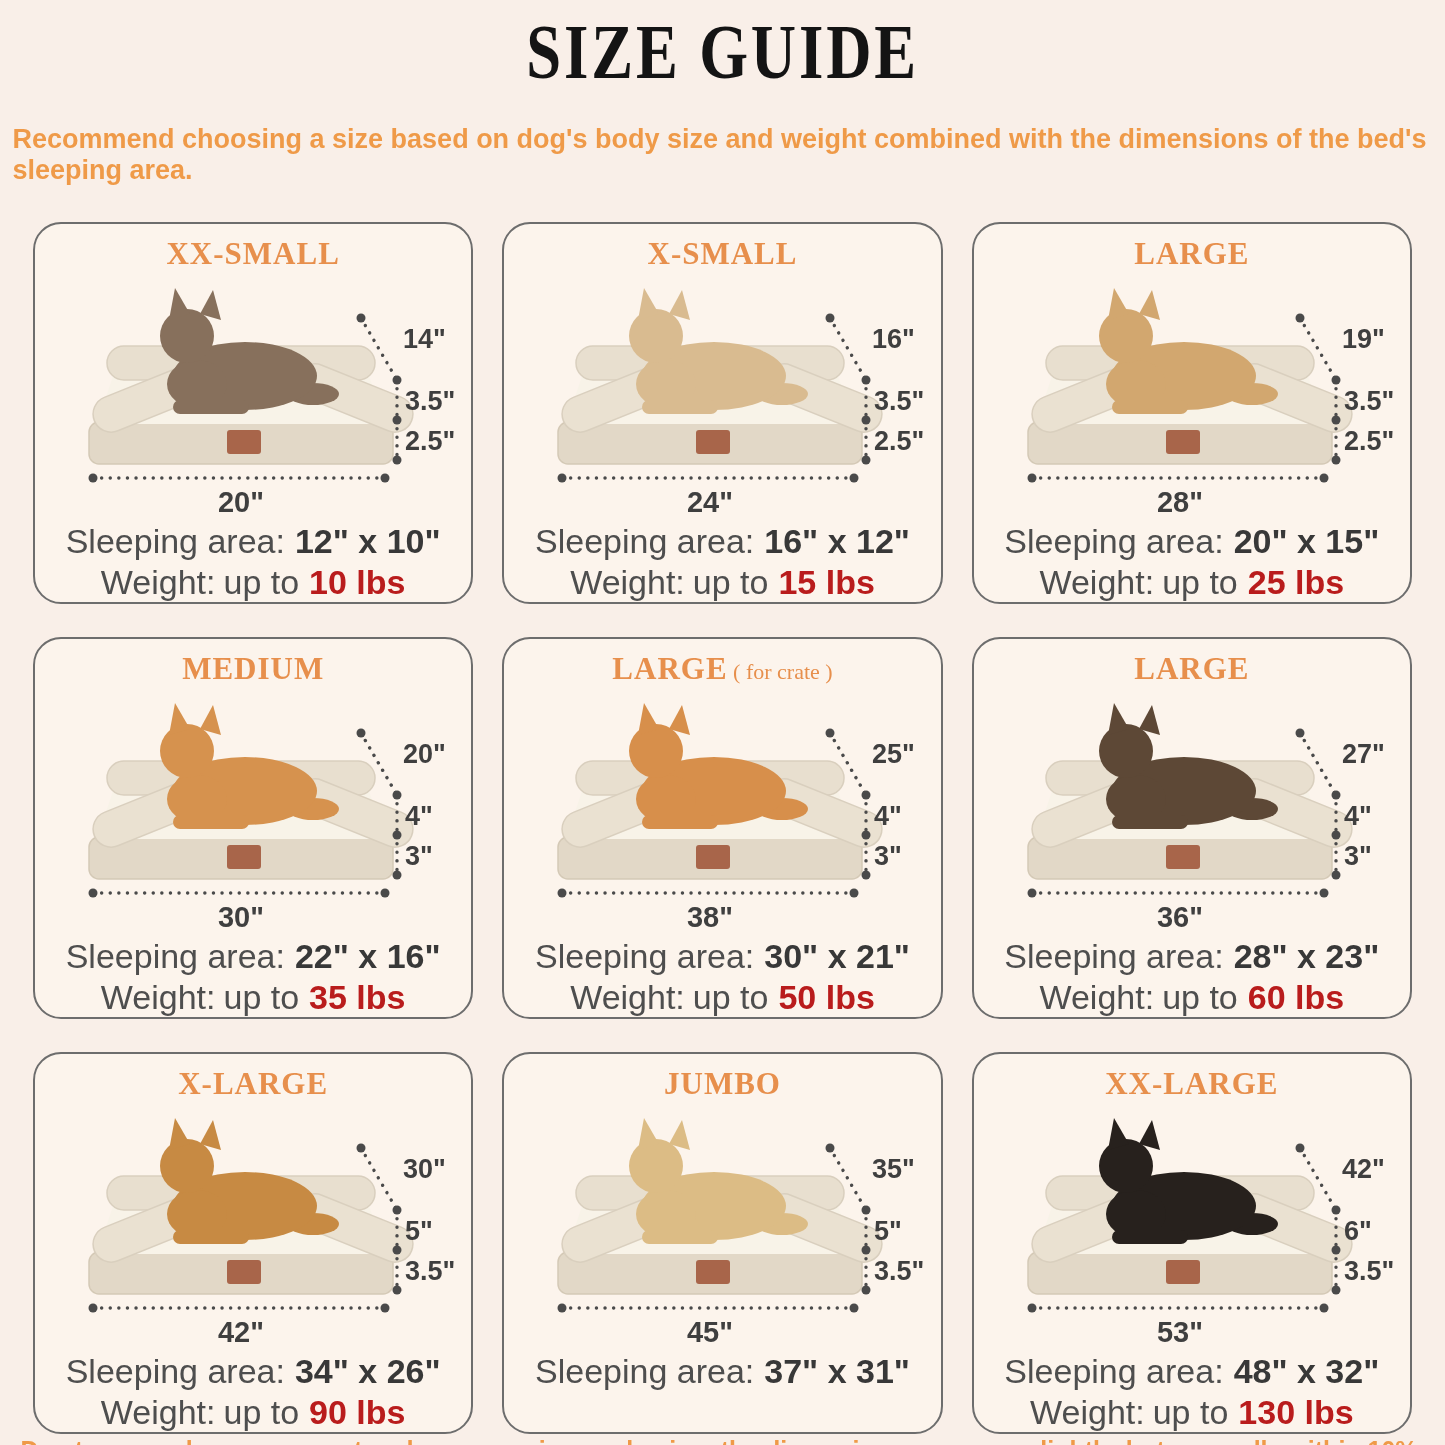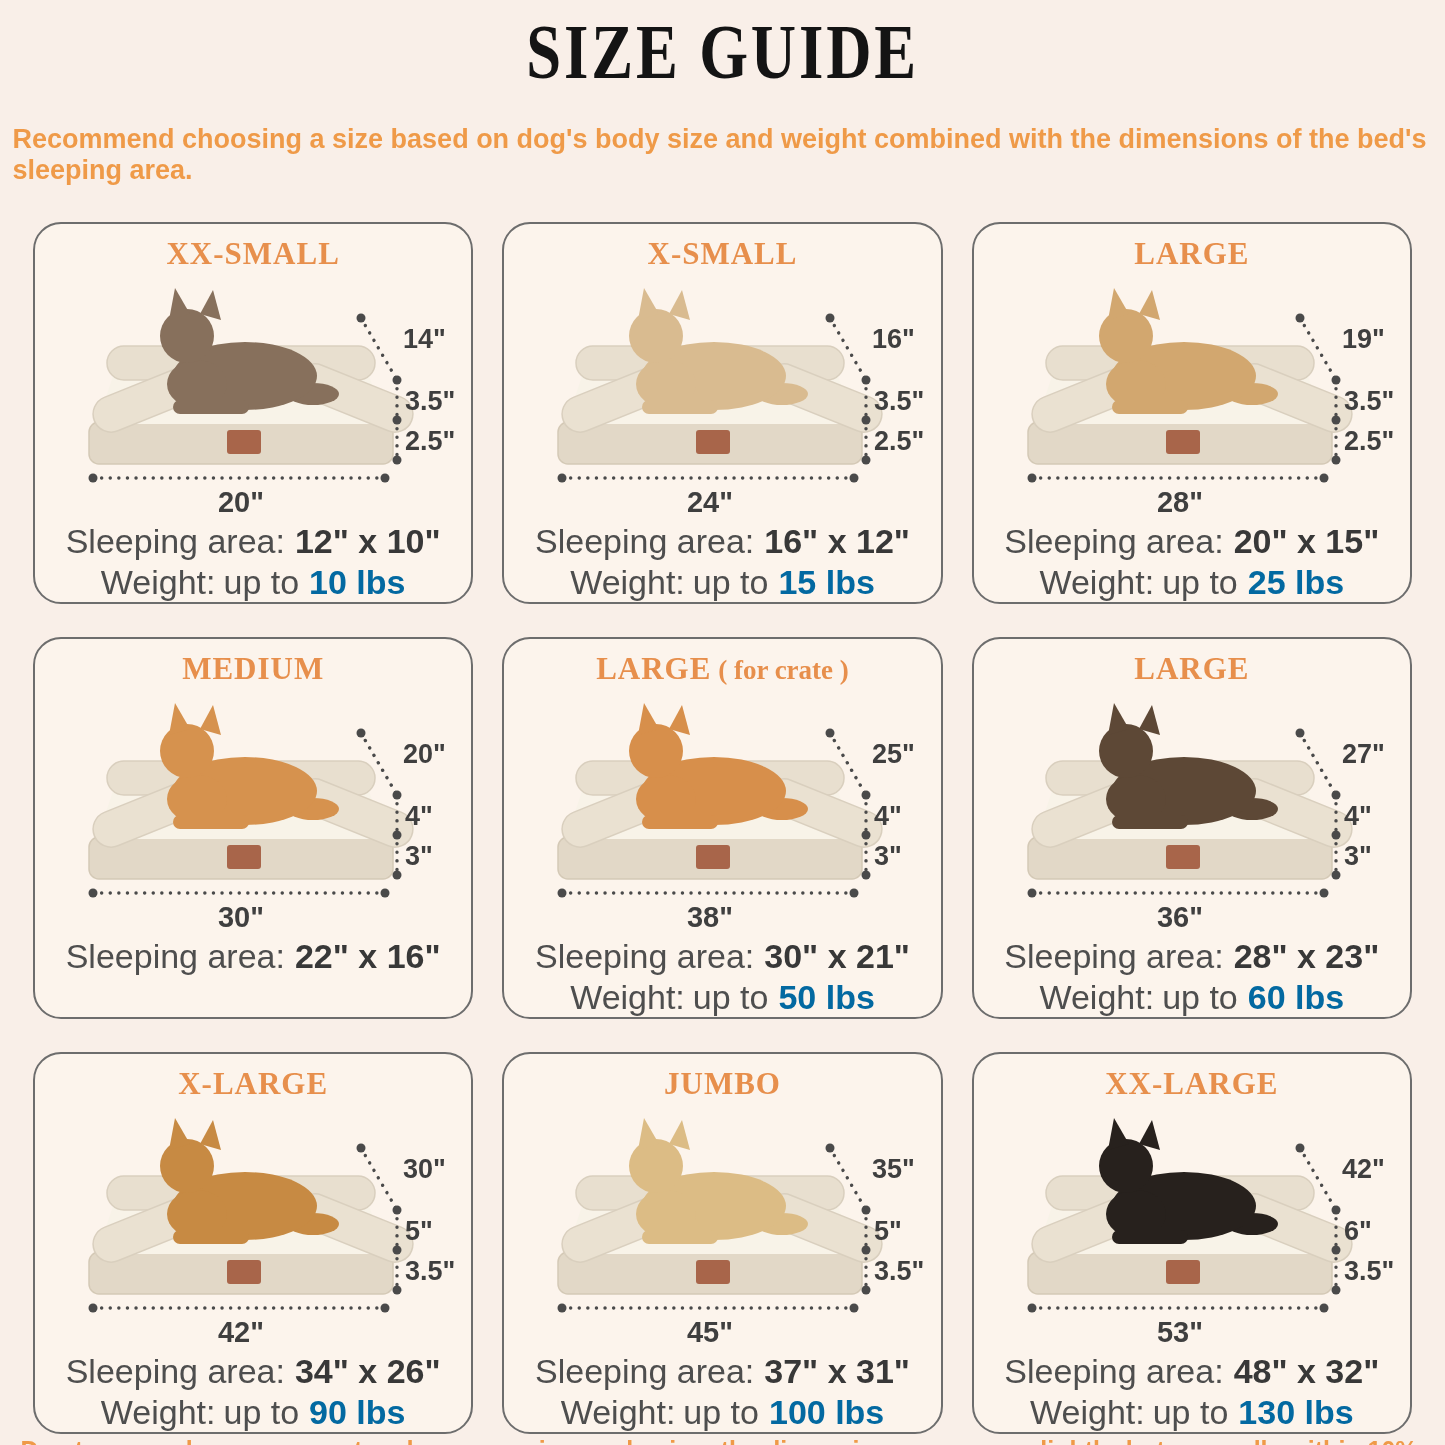--- a/index.html
+++ b/index.html
@@ -49,41 +49,41 @@
   }
   .card-title{
     font-family:"Liberation Serif", serif;
     font-weight:700;
     font-size:31px;
     color:#e78f4c;
     letter-spacing:1px;
     text-align:center;
   }
   .size-suffix{
-    font-weight:700;
-    font-size:27px;
+    font-weight:400;
+    font-size:22px;
     letter-spacing:0;
   }
   .illustration{width:416px;height:246px;margin-top:2px;}
   svg text{
     font-family:"Liberation Sans", sans-serif;
     font-weight:700;
     fill:#3f3f3f;
   }
   .dim-label{font-size:27px;}
   .width-label{font-size:29px;}
   .spec-line{
     font-size:34px;
     color:#4e4e4e;
     margin-top:2px;
     white-space:nowrap;
   }
   .spec-value{font-weight:700;color:#383838;margin-left:10px;}
   .spec-prefix{margin-left:8px;text-align:right;}
-  .spec-weight{font-weight:700;color:#0369a1;margin-left:10px;}
+  .spec-weight{font-weight:700;color:#b91c1c;margin-left:10px;}
   .footer{
     margin:34px 0 0 0;
     font-size:25px;
     font-weight:700;
     color:#ef9a48;
     text-align:center;
     width:1420px;
   }
 </style>
 </head>
@@ -325,20 +325,23 @@
           <line x1="48" y1="204" x2="340" y2="204" stroke-dasharray="0.1 8.5"></line>
         </g>
         <circle cx="48" cy="204" r="4.5" fill="#4a4a4a"></circle>
         <circle cx="340" cy="204" r="4.5" fill="#4a4a4a"></circle>
         <text class="width-label" x="196" y="238" text-anchor="middle">30"</text>
       </svg>
     </div>
     <div class="spec-line">
       <span class="spec-label">Sleeping area:</span><span class="spec-value">22" x 16"</span>
     </div>
+    <div class="spec-line">
+      <span class="spec-label">Weight:</span><span class="spec-prefix">up to</span><span class="spec-weight">35 lbs</span>
+    </div>
   </div>
 
   <div class="card">
     <div class="card-title">
       <span class="size-name">LARGE</span><span class="size-suffix"> ( for crate )</span>
     </div>
     <div class="illustration">
       <svg viewBox="0 0 416 246" width="416" height="246">
 
         <g>
@@ -565,23 +568,20 @@
         <g stroke="#4a4a4a" stroke-width="3.4" stroke-linecap="round">
           <line x1="48" y1="204" x2="340" y2="204" stroke-dasharray="0.1 8.5"></line>
         </g>
         <circle cx="48" cy="204" r="4.5" fill="#4a4a4a"></circle>
         <circle cx="340" cy="204" r="4.5" fill="#4a4a4a"></circle>
         <text class="width-label" x="196" y="238" text-anchor="middle">45"</text>
       </svg>
     </div>
     <div class="spec-line">
       <span class="spec-label">Sleeping area:</span><span class="spec-value">37" x 31"</span>
-    </div>
-    <div class="spec-line">
-      <span class="spec-label">Weight:</span><span class="spec-prefix">up to</span><span class="spec-weight">100 lbs</span>
     </div>
   </div>
 
   <div class="card">
     <div class="card-title">
       <span class="size-name">XX-LARGE</span><span class="size-suffix"></span>
     </div>
     <div class="illustration">
       <svg viewBox="0 0 416 246" width="416" height="246">
 

